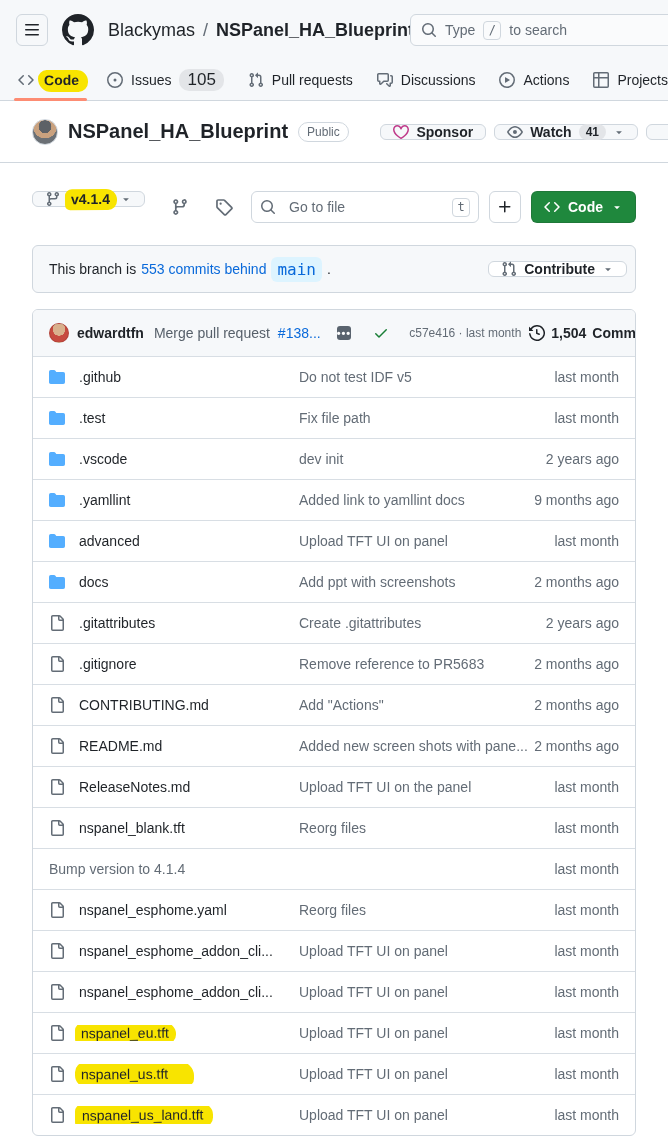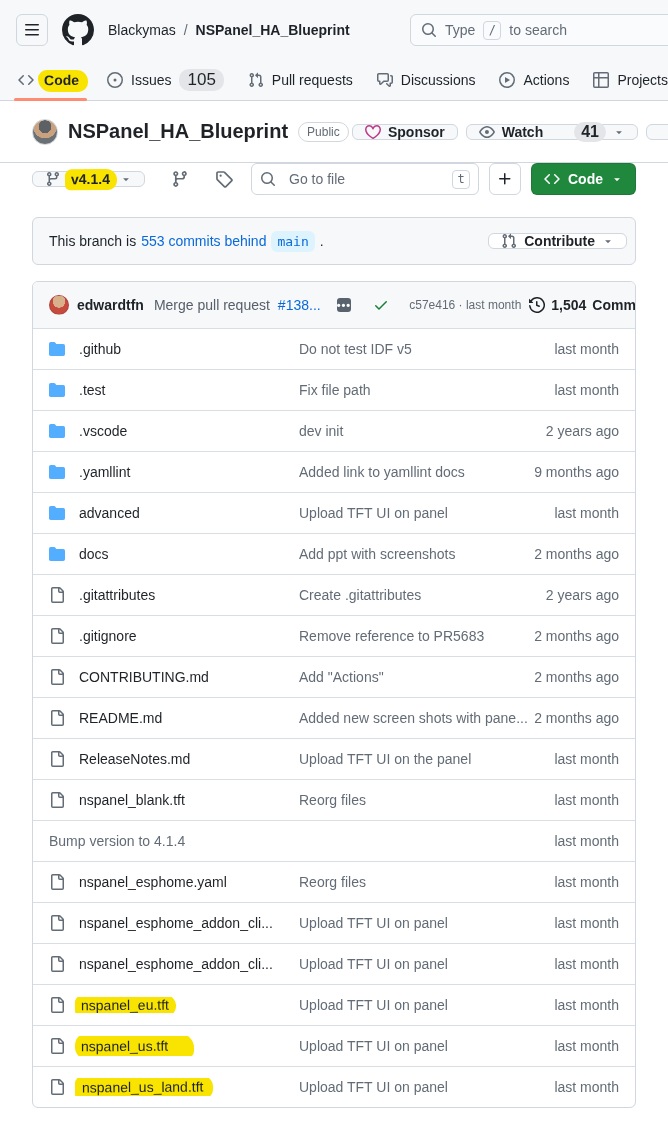--- a/index.html
+++ b/index.html
@@ -16,21 +16,21 @@
   
   .top-header {
     height:60px; background:#f6f8fa; display:flex; align-items:center;
     padding:0 16px; gap:14px; position:relative;
   }
   .hamburger-btn {
     width:32px; height:32px; border:1px solid #d0d7de; border-radius:6px;
     background:#f6f8fa; display:flex; align-items:center; justify-content:center;
   }
   .gh-logo { width:32px; height:32px; }
-  .crumb { display:flex; align-items:center; gap:8px; font-size:14px; white-space:nowrap; }
+  .crumb { display:flex; align-items:center; gap:8px; font-size:18px; white-space:nowrap; }
   .crumb .owner { font-weight:400; color:#1f2328; }
   .crumb .sep { color:#636c76; font-weight:400; }
   .crumb .repo { font-weight:700; color:#1f2328; }
   .global-search {
     position:absolute; left:410px; top:14px; width:300px; height:32px;
     border:1px solid #d0d7de; border-radius:6px; background:#fafbfc;
     display:flex; align-items:center; gap:8px; padding:0 10px; color:#636c76;
   }
   .kbd {
     display:inline-flex; align-items:center; justify-content:center;
@@ -71,28 +71,28 @@
   .visibility-badge {
     margin-left:10px; border:1px solid #d0d7de; color:#636c76; font-size:12px;
     border-radius:999px; padding:2px 8px; font-weight:400;
   }
   .title-actions { margin-left:auto; display:flex; align-items:center; gap:8px; }
   .btn {
     display:inline-flex; align-items:center; gap:7px; height:16px; padding:0 12px;
     border:1px solid #d0d7de; border-radius:6px; background:#f6f8fa;
     font-size:14px; font-weight:600; color:#1f2328; white-space:nowrap; cursor:pointer;
   }
-  .btn .counter { background:#e3e5e8; border-radius:10px; font-size:16px; padding:1px 7px; font-weight:600;margin-left:24px; }
+  .btn .counter { background:#e3e5e8; border-radius:10px; font-size:12px; padding:1px 7px; font-weight:600; }
   .btn-stub { width:36px; margin-right:-26px; }
 
   
   .content { padding:0 32px; }
 
   
-  .toolbar { display:flex; align-items:center; }
+  .toolbar { margin-top:28px; display:flex; }
   .branch-btn { font-weight:600; gap:8px; }
   .icon-link { margin-left:26px; display:flex; align-items:center; cursor:pointer; }
   .right-tools { margin-left:auto; display:flex; align-items:center; gap:10px; }
   .goto-input {
     width:228px; height:32px; border:1px solid #d0d7de; border-radius:6px; background:#ffffff;
     display:flex; align-items:center; gap:13px; padding:0 8px; color:#636c76;
   }
   .goto-input .ph { flex:1 1 auto; }
   .square-btn {
     width:32px; height:32px; border:1px solid #d0d7de; border-radius:6px; background:#ffffff;
@@ -106,21 +106,21 @@
   .code-btn .oct { fill:#ffffff; }
 
   
   .behind-banner {
     margin-top:22px; height:48px; background:#f6f8fa; border:1px solid #d0d7de; border-radius:6px;
     display:flex; align-items:center; padding:0 8px 0 16px;
   }
   .behind-text { display:flex; align-items:center; gap:5px; white-space:nowrap; }
   a.link { color:#0969da; text-decoration:none; cursor:pointer; }
   .branch-chip {
-    font-family:"DejaVu Sans Mono", monospace; font-size:13px; color:#0969da;
+    font-family:"DejaVu Sans Mono", monospace; font-size:16px; color:#0969da;
     background:#ddf4ff; border-radius:6px; padding:3px 6px; cursor:pointer;
   }
   .contribute-btn { margin-left:auto; background:#ffffff; }
 
   
   .file-table {
     margin-top:16px; border:1px solid #d0d7de; border-radius:6px; overflow:hidden; background:#fff;
   }
   .commit-bar {
     height:46px; background:#f6f8fa; display:flex; align-items:center; padding:0 16px; gap:8px;

